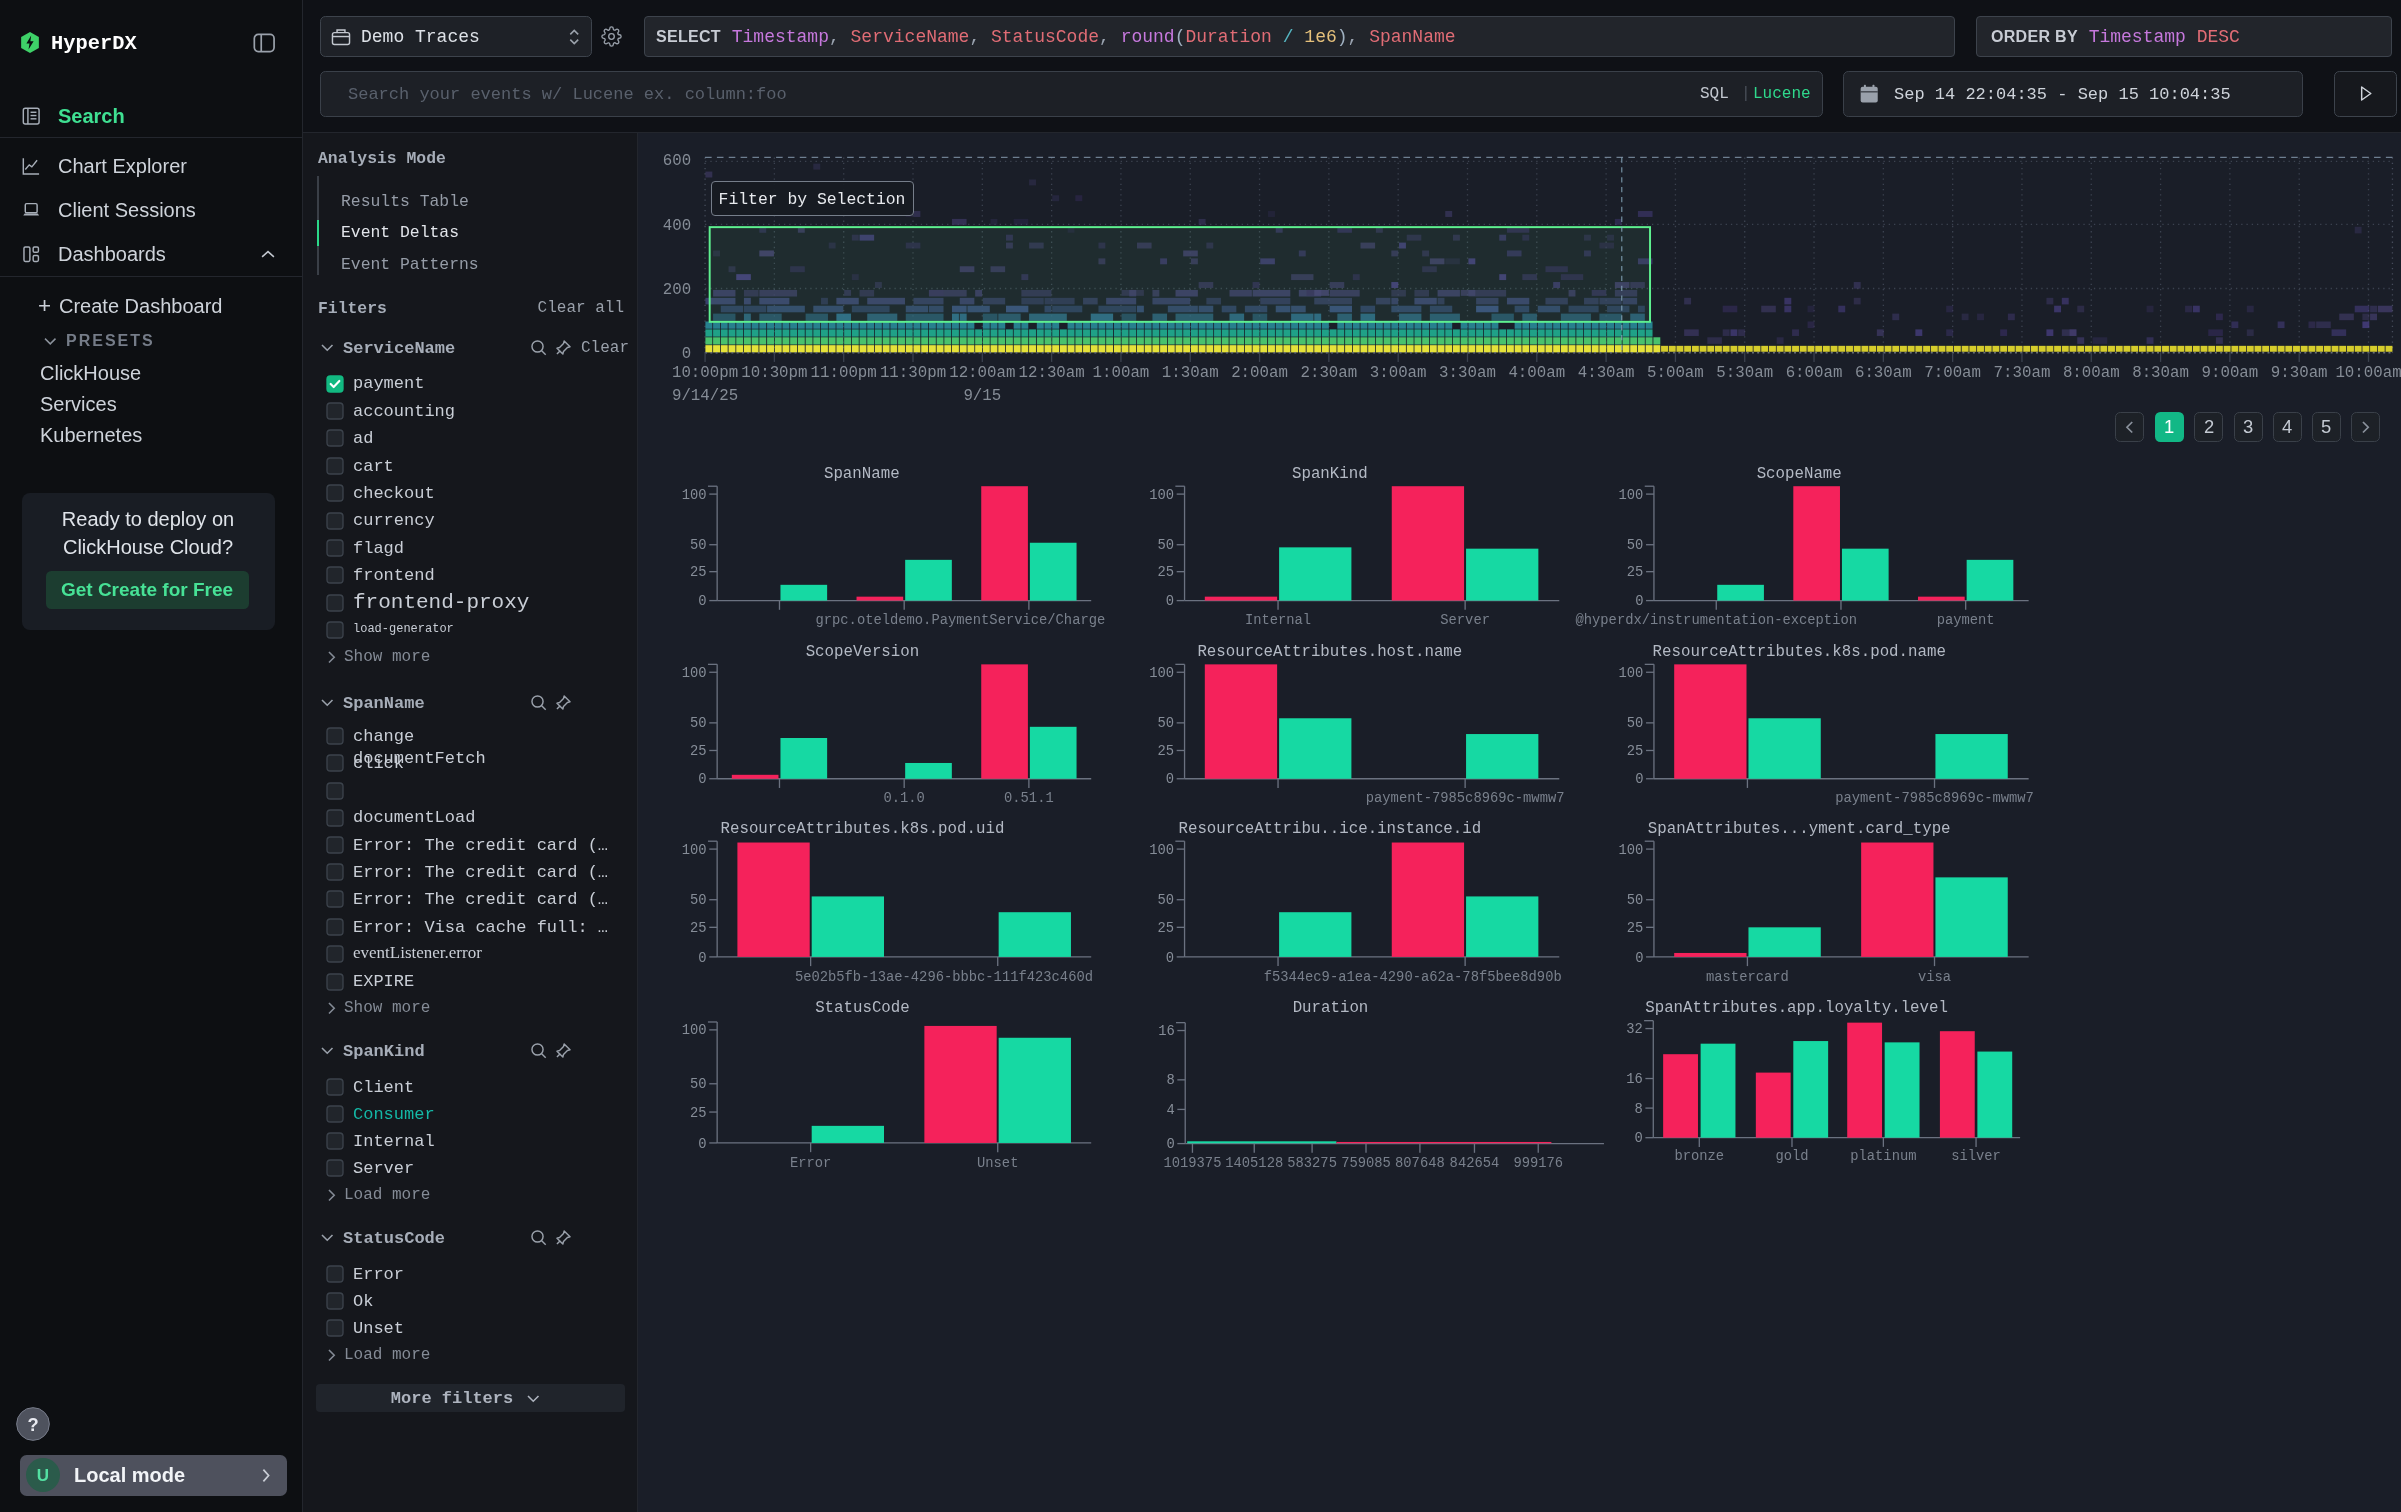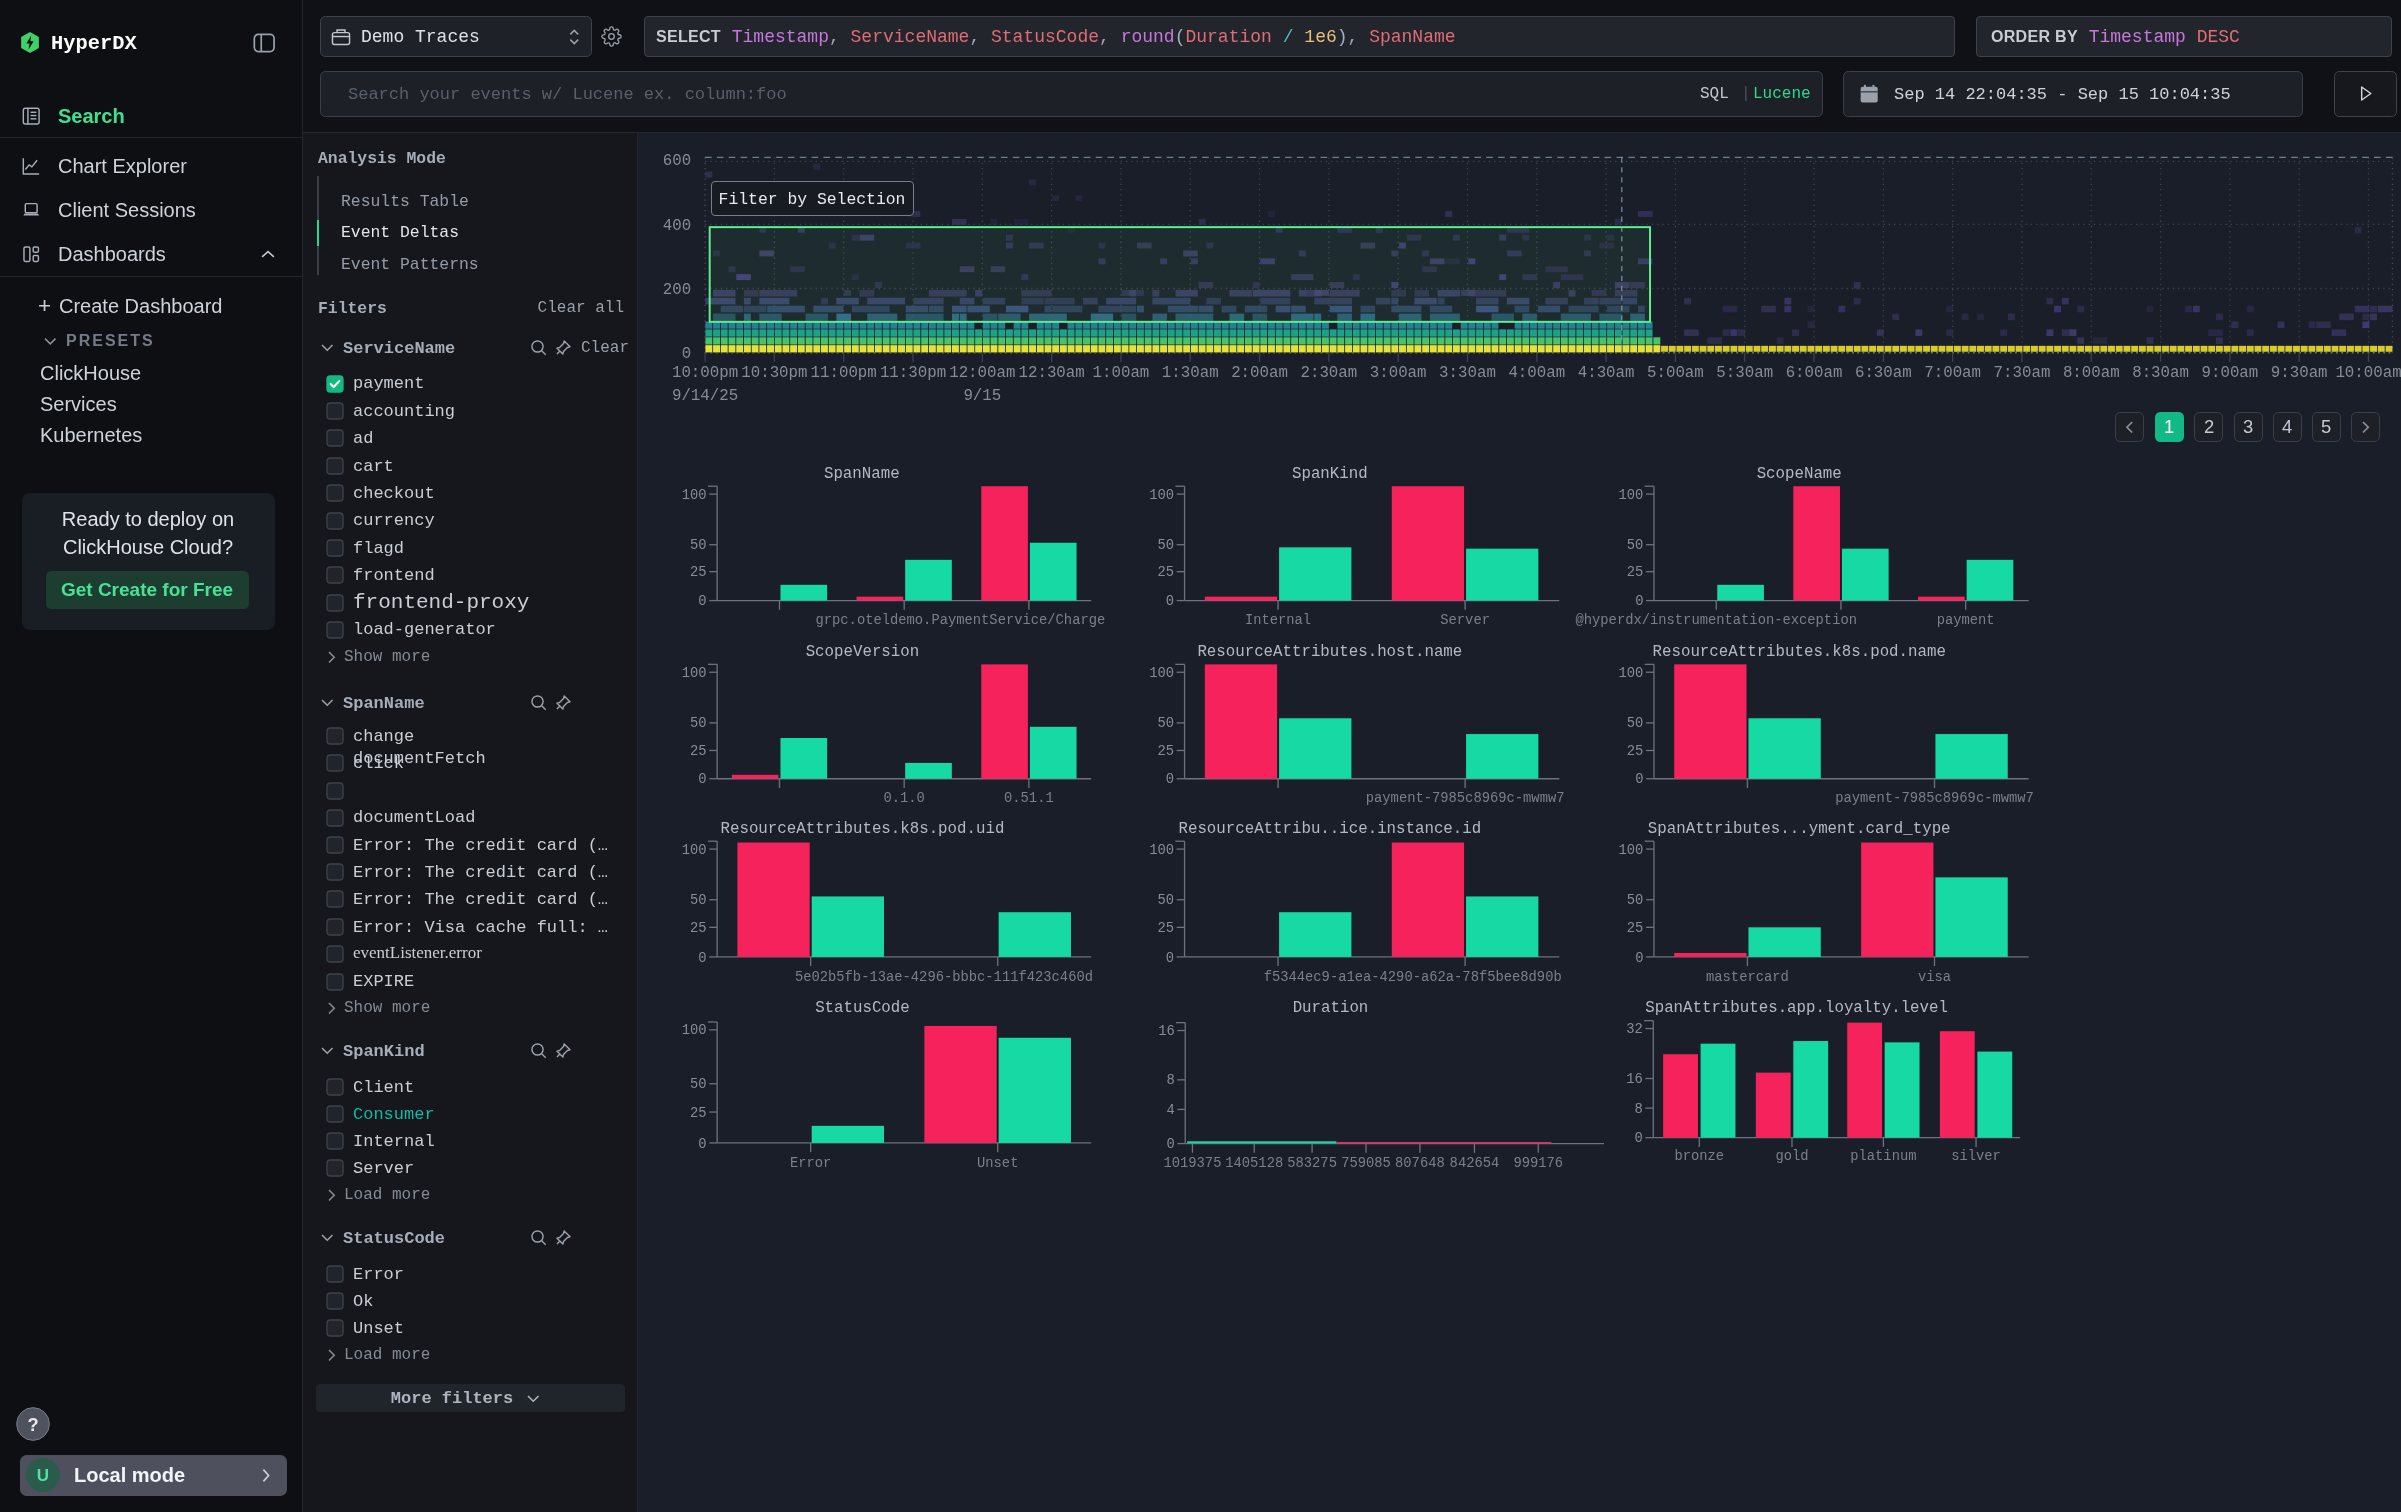--- a/index.html
+++ b/index.html
@@ -132,21 +132,21 @@
 <rect x="1.5" y="1.5" width="24" height="24" rx="5" fill="#21252b" stroke="#3c434c" stroke-width="2"></rect>
   </svg>
 <div class="abs" style="left:353px;top:575px;transform:translateY(-50%);font-family:'Liberation Mono', monospace;font-size:17px;font-weight:400;color:#c9ced6;letter-spacing:0;white-space:nowrap;">frontend</div>
 <svg class="abs" style="left:326px;top:594px;" width="18" height="18" viewBox="0 0 27 27">
 <rect x="1.5" y="1.5" width="24" height="24" rx="5" fill="#21252b" stroke="#3c434c" stroke-width="2"></rect>
   </svg>
 <div class="abs" style="left:353px;top:602px;transform:translateY(-50%);font-family:'Liberation Mono', monospace;font-size:21px;font-weight:400;color:#c9ced6;letter-spacing:0;white-space:nowrap;">frontend-proxy</div>
 <svg class="abs" style="left:326px;top:621px;" width="18" height="18" viewBox="0 0 27 27">
 <rect x="1.5" y="1.5" width="24" height="24" rx="5" fill="#21252b" stroke="#3c434c" stroke-width="2"></rect>
   </svg>
-<div class="abs" style="left:353px;top:629px;transform:translateY(-50%);font-family:'Liberation Mono', monospace;font-size:17px;font-weight:400;color:#c9ced6;letter-spacing:0;white-space:nowrap;">load-generator</div>
+<div class="abs" style="left:353px;top:629px;transform:translateY(-50%);font-family:'Liberation Mono', monospace;font-size:12px;font-weight:400;color:#c9ced6;letter-spacing:0;white-space:nowrap;">load-generator</div>
 <svg class="abs" style="left:327px;top:650px;" width="9.2" height="14.5" viewBox="0 0 14 22" fill="none" stroke="#848b96" stroke-width="2.4">
     <path d="M3 3 L11 11 L3 19"></path>
   </svg>
 <div class="abs" style="left:344px;top:657px;transform:translateY(-50%);font-family:'Liberation Mono', monospace;font-size:16px;font-weight:400;color:#848b96;letter-spacing:0;white-space:nowrap;">Show more</div>
 <svg class="abs" style="left:320px;top:698px;" width="14.5" height="9.2" viewBox="0 0 22 14" fill="none" stroke="#9aa1ab" stroke-width="2.4">
     <path d="M3 3 L11 11 L19 3"></path>
   </svg>
 <div class="abs" style="left:343px;top:703px;transform:translateY(-50%);font-family:'Liberation Mono', monospace;font-size:17px;font-weight:700;color:#a6adb8;letter-spacing:0;white-space:nowrap;">SpanName</div>
 <svg class="abs" style="left:530px;top:694px;" width="17" height="17" viewBox="0 0 26 26" fill="none" stroke="#9aa1ab" stroke-width="2.2">
 <circle cx="11.5" cy="11.5" r="8.5"></circle>

